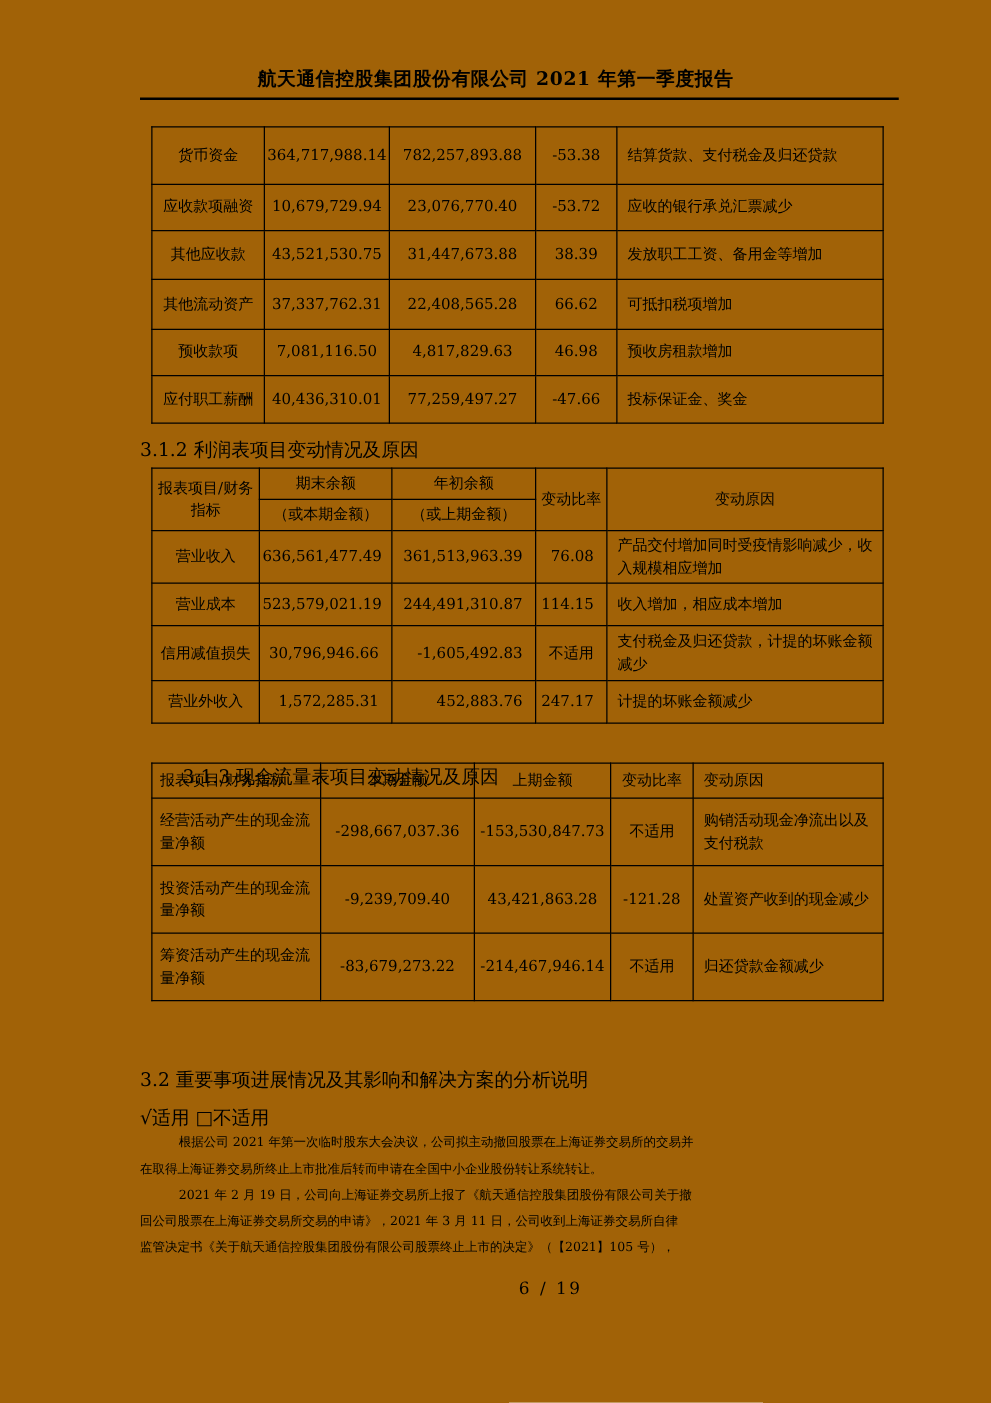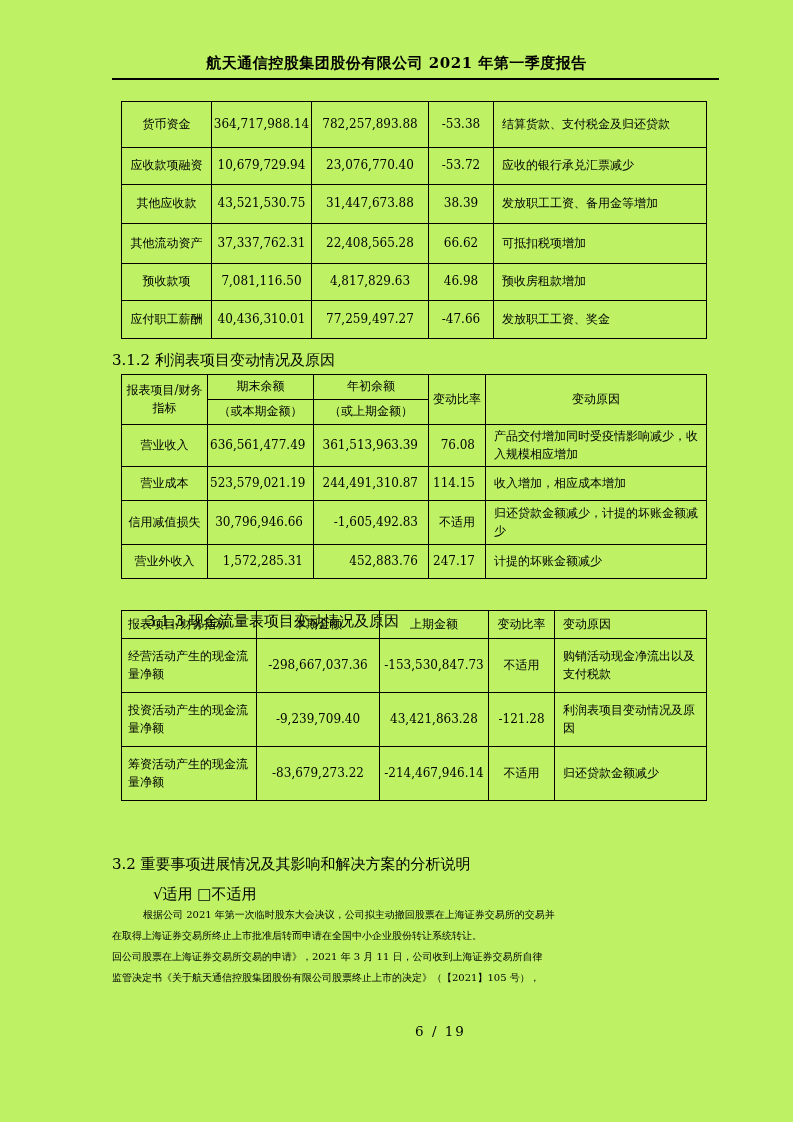--- a/index.html
+++ b/index.html
@@ -1,21 +1,21 @@
 <!DOCTYPE html>
 <html><head>
 <meta charset="utf-8">
 <style>
   html,body{margin:0;padding:0;}
   body{
     width:793px;height:1122px;background:#ffffff;color:#000;
     font-family:"DejaVu Serif","Liberation Serif",serif;
     position:relative;overflow:hidden;
   }
-  .page{position:absolute;left:0;top:0;width:793px;height:1122px;background:#bef264;}
+  .page{position:absolute;left:0;top:0;width:793px;height:1122px;background:#a16207;}
   .doc-title{
     position:absolute;top:54px;left:0;width:100%;
     text-align:center;font-size:15px;font-weight:bold;letter-spacing:.5px;
   }
   .header-rule{
     position:absolute;top:78px;left:112px;width:607px;height:0;
     border-top:2px solid #000;
   }
   table{border-collapse:collapse;table-layout:fixed;font-size:12px;padding-left:32px;}
   td{border:1px solid #000;vertical-align:middle;padding:0;line-height:1.45;}
@@ -27,21 +27,21 @@
   .cl{text-align:left;padding:2px 6px;}
   .cr{text-align:right;padding:2px 10px 2px 2px;}
   .reason{text-align:left;padding:2px 4px 2px 8px;}
   .hc{text-align:center;}
   .heading{
     position:absolute;left:112px;font-size:15px;white-space:nowrap;
   }
   .h312{top:351px;}
   .h313{top:612px;left:146px;}
   .h32{top:855px;}
-  .apply-line{position:absolute;left:112px;top:885px;font-size:15px;margin-left:41px;}
+  .apply-line{position:absolute;left:112px;top:885px;font-size:15px;}
   .bodytext{
     position:absolute;left:112px;top:904px;width:605px;font-size:10px;
   }
   .bodytext .line{height:21px;line-height:21px;white-space:nowrap;}
   .bodytext .indent{padding-left:31px;}
   .footer{
     position:absolute;left:0;top:1023px;width:100%;
     text-align:center;font-size:13.5px;letter-spacing:2px;padding-left:44px;
   }
 </style>
@@ -95,21 +95,21 @@
         <td class="cc">7,081,116.50</td>
         <td class="cc">4,817,829.63</td>
         <td class="cc">46.98</td>
         <td class="reason">预收房租款增加</td>
       </tr>
       <tr style="height:38px">
         <td class="cc">应付职工薪酬</td>
         <td class="cc">40,436,310.01</td>
         <td class="cc">77,259,497.27</td>
         <td class="cc">-47.66</td>
-        <td class="reason">发放职工工资、奖金</td>
+        <td class="reason">投标保证金、奖金</td>
       </tr>
     </tbody>
   </table>
 
   <div class="heading h312">3.1.2 利润表项目变动情况及原因</div>
 
   <table class="tbl t2">
     <colgroup>
         <col style="width:86px">
         <col style="width:106px">
@@ -141,21 +141,21 @@
         <td class="cr">523,579,021.19</td>
         <td class="cr">244,491,310.87</td>
         <td class="cr">114.15</td>
         <td class="reason">收入增加，相应成本增加</td>
       </tr>
       <tr style="height:44px">
         <td class="cc">信用减值损失</td>
         <td class="cr">30,796,946.66</td>
         <td class="cr">-1,605,492.83</td>
         <td class="cr">不适用</td>
-        <td class="reason">归还贷款金额减少，计提的坏账金额减少</td>
+        <td class="reason">支付税金及归还贷款，计提的坏账金额减少</td>
       </tr>
       <tr style="height:34px">
         <td class="cc">营业外收入</td>
         <td class="cr">1,572,285.31</td>
         <td class="cr">452,883.76</td>
         <td class="cr">247.17</td>
         <td class="reason">计提的坏账金额减少</td>
       </tr>
     </tbody>
   </table>
@@ -183,37 +183,38 @@
         <td class="cc">-298,667,037.36</td>
         <td class="cc">-153,530,847.73</td>
         <td class="cc">不适用</td>
         <td class="reason">购销活动现金净流出以及支付税款</td>
       </tr>
       <tr style="height:54px">
         <td class="cl">投资活动产生的现金流量净额</td>
         <td class="cc">-9,239,709.40</td>
         <td class="cc">43,421,863.28</td>
         <td class="cc">-121.28</td>
-        <td class="reason">利润表项目变动情况及原因</td>
+        <td class="reason">处置资产收到的现金减少</td>
       </tr>
       <tr style="height:54px">
         <td class="cl">筹资活动产生的现金流量净额</td>
         <td class="cc">-83,679,273.22</td>
         <td class="cc">-214,467,946.14</td>
         <td class="cc">不适用</td>
         <td class="reason">归还贷款金额减少</td>
       </tr>
     </tbody>
   </table>
 
   <div class="heading h32">3.2 重要事项进展情况及其影响和解决方案的分析说明</div>
   <div class="apply-line">√适用 □不适用</div>
 
   <div class="bodytext">
     <div class="line indent">根据公司 2021 年第一次临时股东大会决议，公司拟主动撤回股票在上海证券交易所的交易并</div>
     <div class="line">在取得上海证券交易所终止上市批准后转而申请在全国中小企业股份转让系统转让。</div>
+    <div class="line indent">2021 年 2 月 19 日，公司向上海证券交易所上报了《航天通信控股集团股份有限公司关于撤</div>
     <div class="line">回公司股票在上海证券交易所交易的申请》，2021 年 3 月 11 日，公司收到上海证券交易所自律</div>
     <div class="line">监管决定书《关于航天通信控股集团股份有限公司股票终止上市的决定》（【2021】105 号），</div>
   </div>
 
   <div class="footer">6 / 19</div>
 
 </div>
 
 </body></html>

